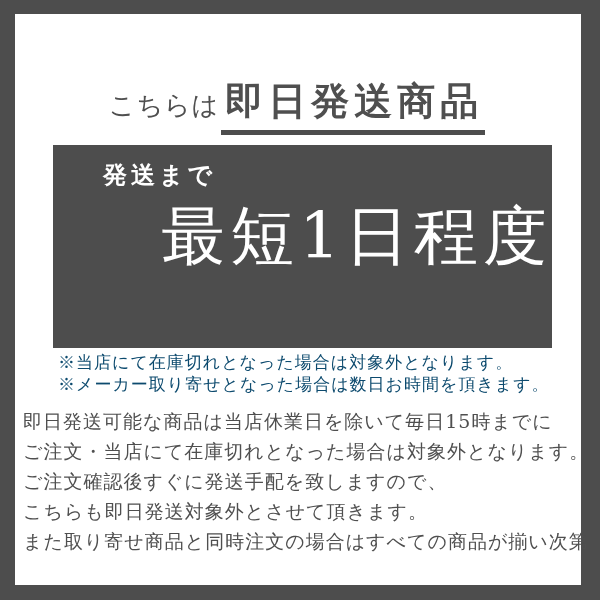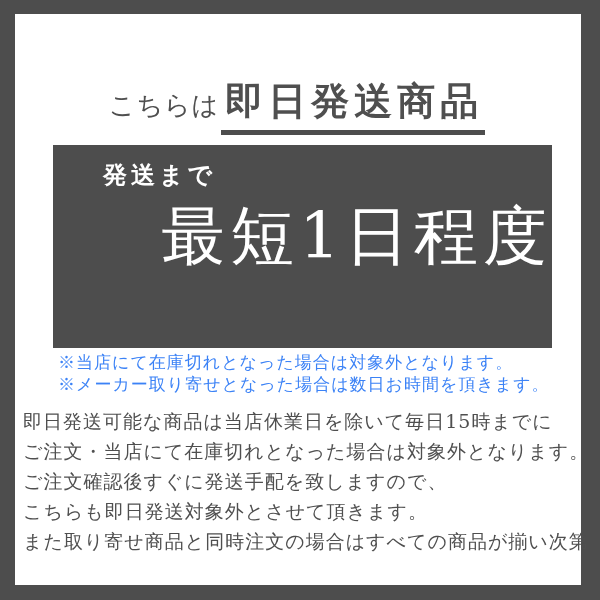--- a/index.html
+++ b/index.html
@@ -86,21 +86,21 @@
     line-height: 1.1;
   }
   
   .notes {
     position: absolute;
     left: 43px;
     top: 337px;
     font-size: 17px;
     line-height: 22px;
     letter-spacing: 1px;
-    color: #3b82f6;
+    color: #0c4a6e;
     white-space: nowrap;
   }
   
   .paragraph {
     position: absolute;
     left: 8px;
     top: 392px;
     font-size: 19px;
     line-height: 30px;
     letter-spacing: 1px;

